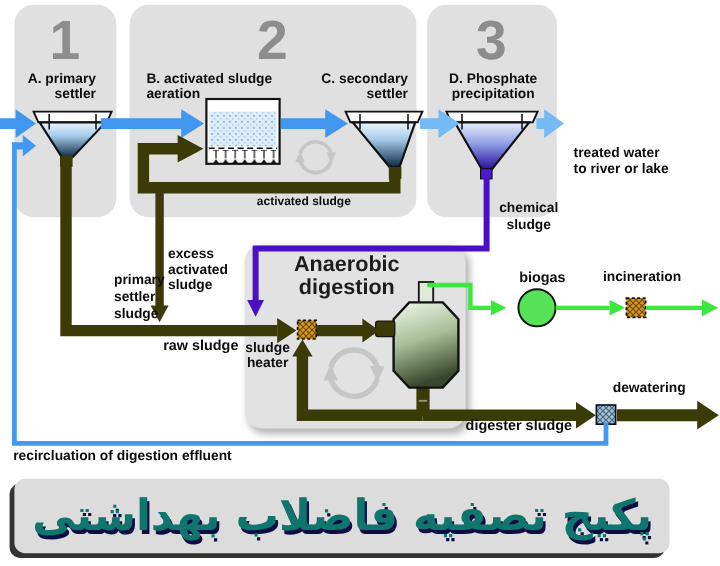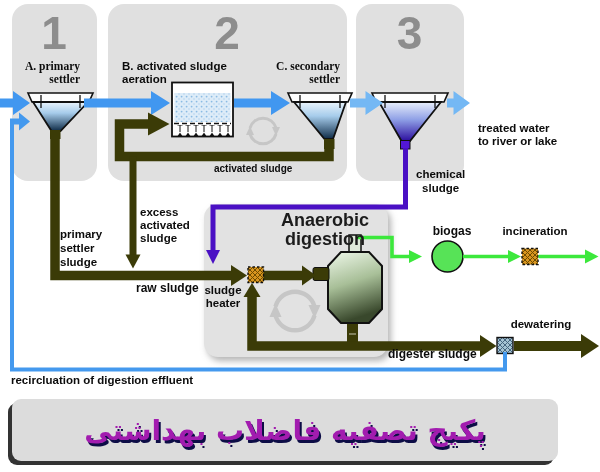--- a/index.html
+++ b/index.html
@@ -7,26 +7,26 @@
           font-family:"Liberation Sans",sans-serif;}
   .panel{position:absolute;background:#e0e0e0;border-radius:16px;}
   #panel-anaerobic{border-radius:14px;box-shadow:3px 4px 6px rgba(110,110,110,.5);background:#e2e2e2;}
   #panel-title{background:#dcdcdc;border-radius:9px;box-shadow:-4px 4px 0 0 #333;}
   .stage-num{position:absolute;top:6px;text-align:center;
              font-weight:bold;font-size:46px;color:#8d8d8d;letter-spacing:1px;}
   svg{position:absolute;left:0;top:0;z-index:2;}
   .lbl{position:absolute;z-index:3;font-weight:bold;font-size:11.5px;line-height:12.5px;
        color:#0c0c0c;white-space:nowrap;}
   .lbl.big{font-size:18px;line-height:19px;color:#1c1c1c;}
-  .ralign{text-align:right;font-family:Liberation Serif, serif;}
+  .ralign{text-align:right;}
   .calign{text-align:center;}
   #title-text{position:absolute;z-index:3;left:12px;top:399px;width:546px;height:62px;
               display:flex;align-items:center;justify-content:center;direction:rtl;
-              font-family:"DejaVu Sans",sans-serif;font-weight:bold;font-size:28px;
-              color:#a21caf;text-shadow:2px 3px 0 #0d0d46;}
+              font-family:"DejaVu Sans",sans-serif;font-weight:bold;font-size:36px;
+              color:#0f766e;text-shadow:2px 3px 0 #0d0d46;}
 </style>
 </head>
 <body>
 
 <div id="canvas">
 
   <div class="panel" id="panel-1" style="left:12px;top:4px;width:85px;height:177px;"></div>
   <div class="panel" id="panel-2" style="left:108px;top:4px;width:239px;height:177px;"></div>
   <div class="panel" id="panel-3" style="left:356px;top:4px;width:108px;height:177px;"></div>
   <div class="panel" id="panel-anaerobic" style="left:204px;top:204px;width:184px;height:153px;"></div>
@@ -180,45 +180,49 @@
       <div>settler</div>
   </div>
   <div class="lbl" style="left:122px;top:60px;">
     <div>B. activated sludge</div>
       <div>aeration</div>
   </div>
   <div class="lbl ralign" style="left:250px;top:60px;width:90px;">
     <div>C. secondary</div>
       <div>settler</div>
   </div>
+  <div class="lbl calign" style="left:364px;top:60px;width:94px;">
+    <div>D. Phosphate</div>
+      <div>precipitation</div>
+  </div>
   <div class="lbl" style="left:478px;top:90px;margin-top:32px;">
     <div>treated water</div>
       <div>to river or lake</div>
   </div>
   <div class="lbl" style="left:214px;top:163px;font-size:10px;">activated sludge</div>
   <div class="lbl" style="left:416px;top:167px;line-height:14px;text-align:center;">
     <div>chemical</div>
       <div>sludge</div>
   </div>
   <div class="lbl" style="left:140px;top:206px;line-height:13px;">
     <div>excess</div>
     <div>activated</div>
     <div>sludge</div>
   </div>
-  <div class="lbl" style="left:60px;top:227px;line-height:14px;">
+  <div class="lbl" style="left:60px;top:227px;line-height:14px;padding-left:35px;">
     <div>primary</div>
     <div>settler</div>
     <div>sludge</div>
   </div>
   <div class="lbl" style="left:136px;top:282px;font-size:12px;">raw sludge</div>
   <div class="lbl calign" style="left:200px;top:284px;width:46px;line-height:13px;">
     <div>sludge</div>
       <div>heater</div>
   </div>
-  <div class="lbl big calign" style="left:216px;top:211px;width:146px;padding-left:36px;">
+  <div class="lbl big calign" style="left:216px;top:211px;width:146px;">
     <div>Anaerobic</div>
       <div>digestion</div>
   </div>
   <div class="lbl calign" style="left:424px;top:225px;width:56px;font-size:12px;">biogas</div>
   <div class="lbl calign" style="left:500px;top:225px;width:70px;">incineration</div>
   <div class="lbl calign" style="left:470px;top:318px;width:70px;margin-left:36px;">dewatering</div>
   <div class="lbl" style="left:388px;top:348px;font-size:12px;">digester sludge</div>
   <div class="lbl" style="left:11px;top:374px;">recircluation of digestion effluent</div>
 
   <div id="title-text">پکیج تصفیه فاضلاب بهداشتی</div>

